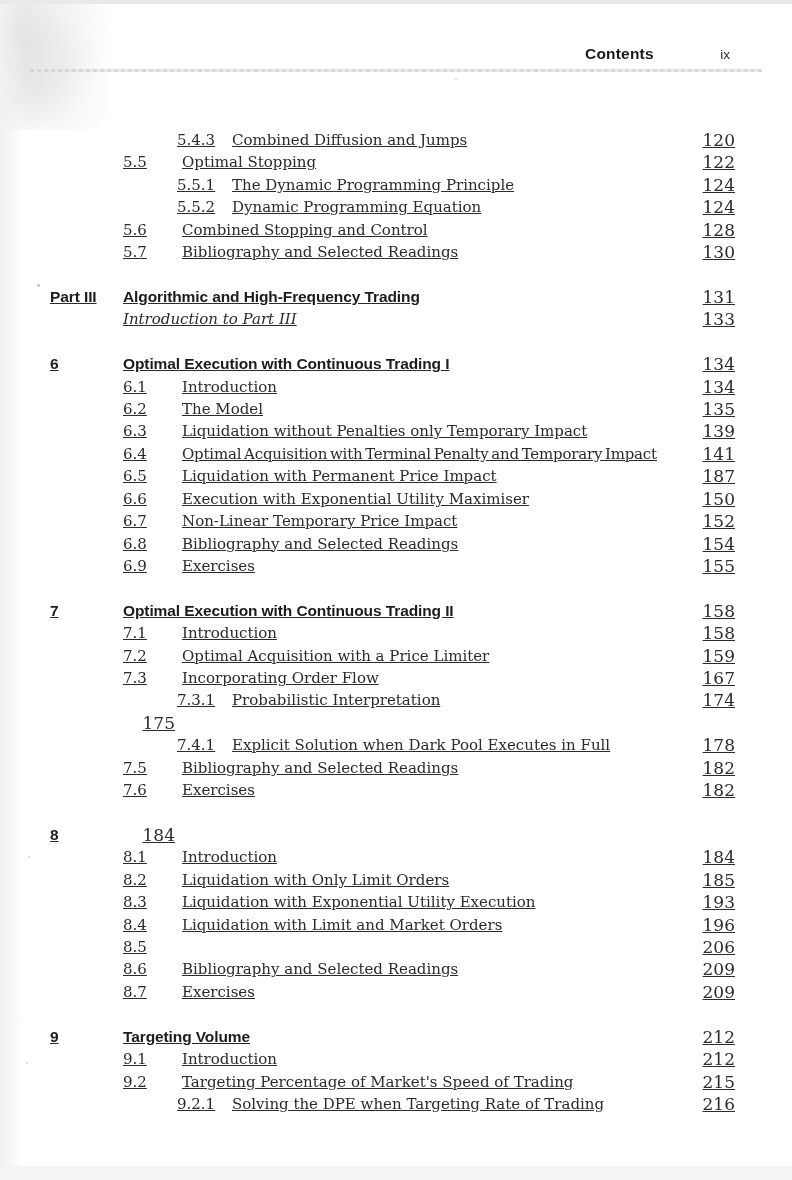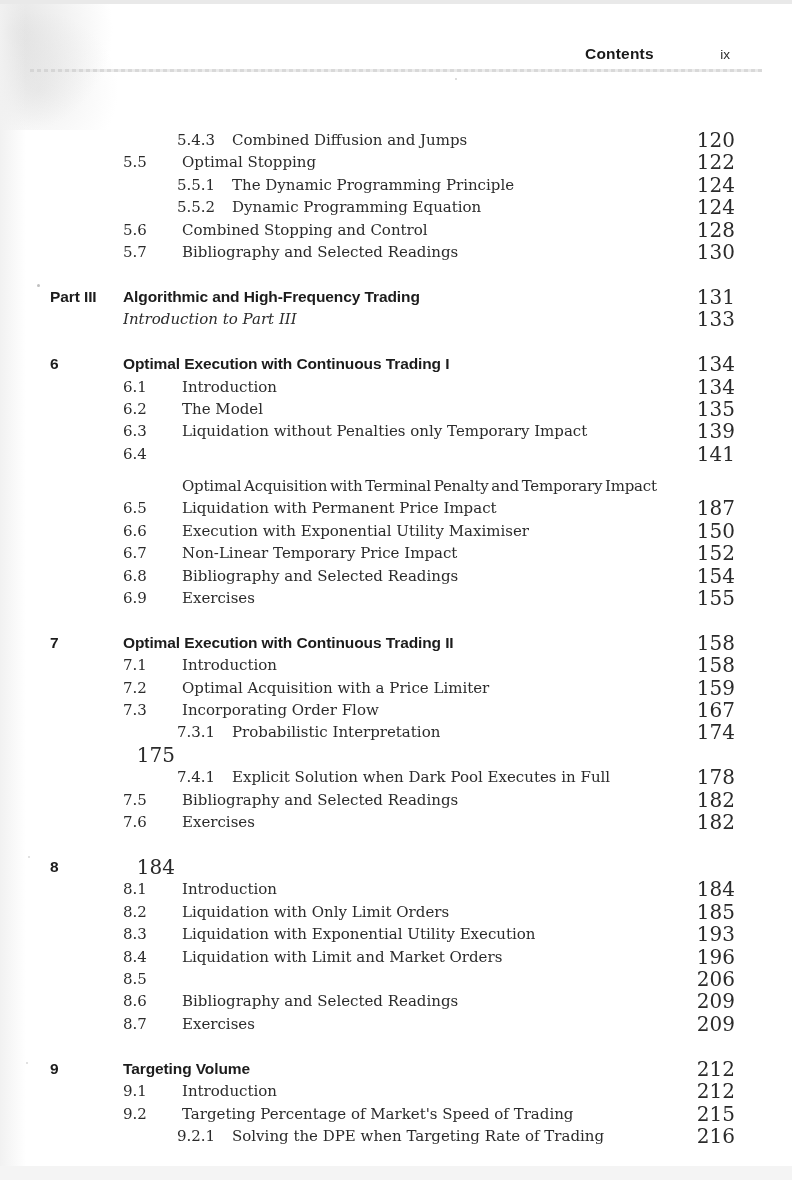--- a/index.html
+++ b/index.html
@@ -39,41 +39,41 @@
   }
   .htitle { font-weight:700; font-size:15.5px; letter-spacing:.2px; }
   .hpage  { display:inline-block; margin-left:62px; font-size:13.5px; color:#2e2e2e; }
   .rule {
     position:absolute; top:69px; left:30px; width:732px; height:3px;
     background:repeating-linear-gradient(90deg, #d2d2d2 0 4px, #e7e7e7 4px 7px);
     opacity:.85;
   }
 
   
-  .toc { position:absolute; top:129px; left:50px; width:685px; color:#2b2b2b; }
+  .toc { position:absolute; top:129px; left:50px; width:685px; color:#2b2b2b;text-decoration:underline; }
   .block { margin-top:22.5px; }
   .block:first-child { margin-top:0; }
   .row { display:flex; line-height:22.4px; font-size:15px; }
   .col-label { flex:none; width:73px; }
   .col-body  { flex:1; display:flex; min-width:0; }
-  .col-page  { flex:none; width:52px; text-align:right; font-size:20px;
+  .col-page  { flex:none; width:52px; text-align:right; font-size:17px;
                font-family:"DejaVu Serif", serif; font-weight:400; color:#2b2b2b; }
   .num   { flex:none; width:59px; }
   .title { flex:1; white-space:nowrap; overflow:hidden; }
 
   .row.subsection .col-body { padding-left:54px; }
   .row.subsection .num { width:55px; }
 
   .row.chapter .col-label, .row.part .col-label,
   .row.chapter .col-body,  .row.part .col-body {
     font-family:"Liberation Sans", sans-serif;
     font-weight:700; font-size:15.5px; color:#1c1c1c; letter-spacing:-.1px;
   }
   .row.part_intro .col-body { font-style:italic; }
-  .row .tight { word-spacing:-1.8px; letter-spacing:-.2px;margin-top:32px; }
+  .row .tight { word-spacing:-1.8px; letter-spacing:-.2px; }
 </style>
 </head>
 <body>
 
 <div class="page">
   <div class="corner-texture"></div>
   <div class="edge-left"></div>
   <div class="edge-top"></div>
   <div class="edge-bottom"></div>
 

